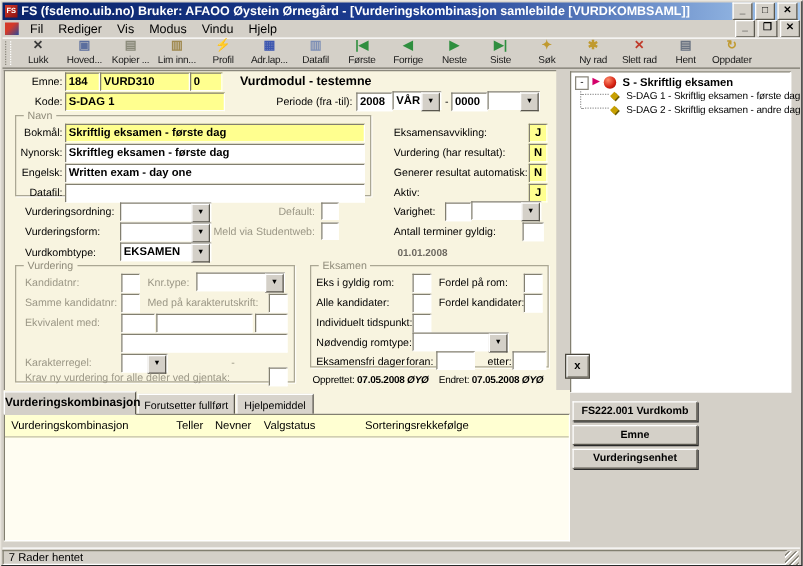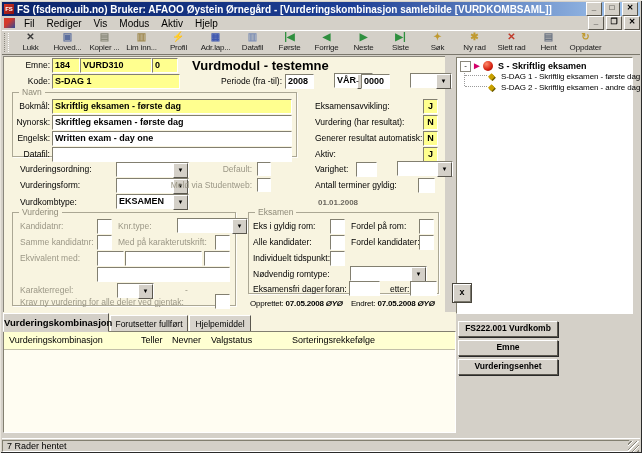--- a/index.html
+++ b/index.html
@@ -35,28 +35,28 @@
   .tbtn:nth-child(10) .ticon{color:#2f8f3f}.tbtn:nth-child(11) .ticon{color:#2f8f3f}
   .tbtn:nth-child(12) .ticon{color:#2f8f3f}.tbtn:nth-child(13) .ticon{color:#c09a30}
   .tbtn:nth-child(14) .ticon{color:#c09a30}.tbtn:nth-child(15) .ticon{color:#c03a2a}
   .tbtn:nth-child(16) .ticon{color:#6a7382}.tbtn:nth-child(17) .ticon{color:#c09a30}
   
   .formbg{position:absolute;left:3px;top:56px;width:442px;height:256px;background:#f8f4e0;
     border-left:1px solid #8a877c;border-top:1px solid #8a877c;box-sizing:border-box;}
   .bottombg{position:absolute;left:3px;top:312px;width:453px;height:121px;background:#f8f4e0;}
   .l{position:absolute;font-size:8.5px;white-space:nowrap;line-height:11px;}
   .lr{text-align:right;}
-  .lb{font-weight:bold;font-size:13px;}
+  .lb{font-weight:bold;font-size:10px;}
   .gray{color:#9b9786;}
   .f{position:absolute;height:13px;background:#fff;border:1px solid;border-color:#827f70 #fff #fff #827f70;
      font-size:9px;font-weight:bold;line-height:13px;padding:0 2px;box-sizing:content-box;white-space:nowrap;overflow:hidden;}
   .fy{background:#ffff8f;}
   .fd{background:#f8f4e0;}
   .plain{font-weight:normal;}
-  .dd{position:absolute;height:15px;background:#fff;border:1px solid;border-color:#827f70 #fff #fff #827f70;box-sizing:border-box;margin-left:20px;}
+  .dd{position:absolute;height:15px;background:#fff;border:1px solid;border-color:#827f70 #fff #fff #827f70;box-sizing:border-box;}
   .ddv{position:absolute;left:2px;top:1px;font-size:9px;font-weight:bold;line-height:11px;white-space:nowrap;}
   .dda{position:absolute;right:0;top:0;width:13px;height:13px;background:#d4d0c8;
     border:1px solid;border-color:#fff #5a574e #5a574e #fff;font-size:6px;line-height:12px;text-align:center;color:#000;}
   .box{position:absolute;width:13px;height:13px;background:#fff;border:1px solid;border-color:#827f70 #fff #fff #827f70;}
   .flagbox{position:absolute;width:13px;height:13px;background:#ffff8f;border:1px solid;border-color:#827f70 #fff #fff #827f70;
     font-size:9px;font-weight:bold;text-align:center;line-height:13px;}
   .grp{position:absolute;border:1px solid #aba794;box-shadow:1px 1px 0 rgba(255,255,255,.8);}
   .grpt{position:absolute;top:-6px;left:6px;background:#f8f4e0;padding:0 3px;font-size:8.5px;color:#8f8b7a;line-height:11px;}
   
   .tree{position:absolute;left:456px;top:57px;width:177px;height:257px;background:#fff;
@@ -105,21 +105,21 @@
     <div class="winbtn">□</div>
     <div class="winbtn">✕</div>
   </div>
 
   <div class="menubar">
     <div class="mdiicon"></div>
     <div class="menuitem">Fil</div>
     <div class="menuitem">Rediger</div>
     <div class="menuitem">Vis</div>
     <div class="menuitem">Modus</div>
-    <div class="menuitem">Aktiv</div>
+    <div class="menuitem">Vindu</div>
     <div class="menuitem">Hjelp</div>
     <div class="mdibtns">
       <div class="winbtn">_</div>
       <div class="winbtn">❐</div>
       <div class="winbtn">✕</div>
     </div>
   </div>
 
   <div class="toolbar">
     <div class="grip"></div>

